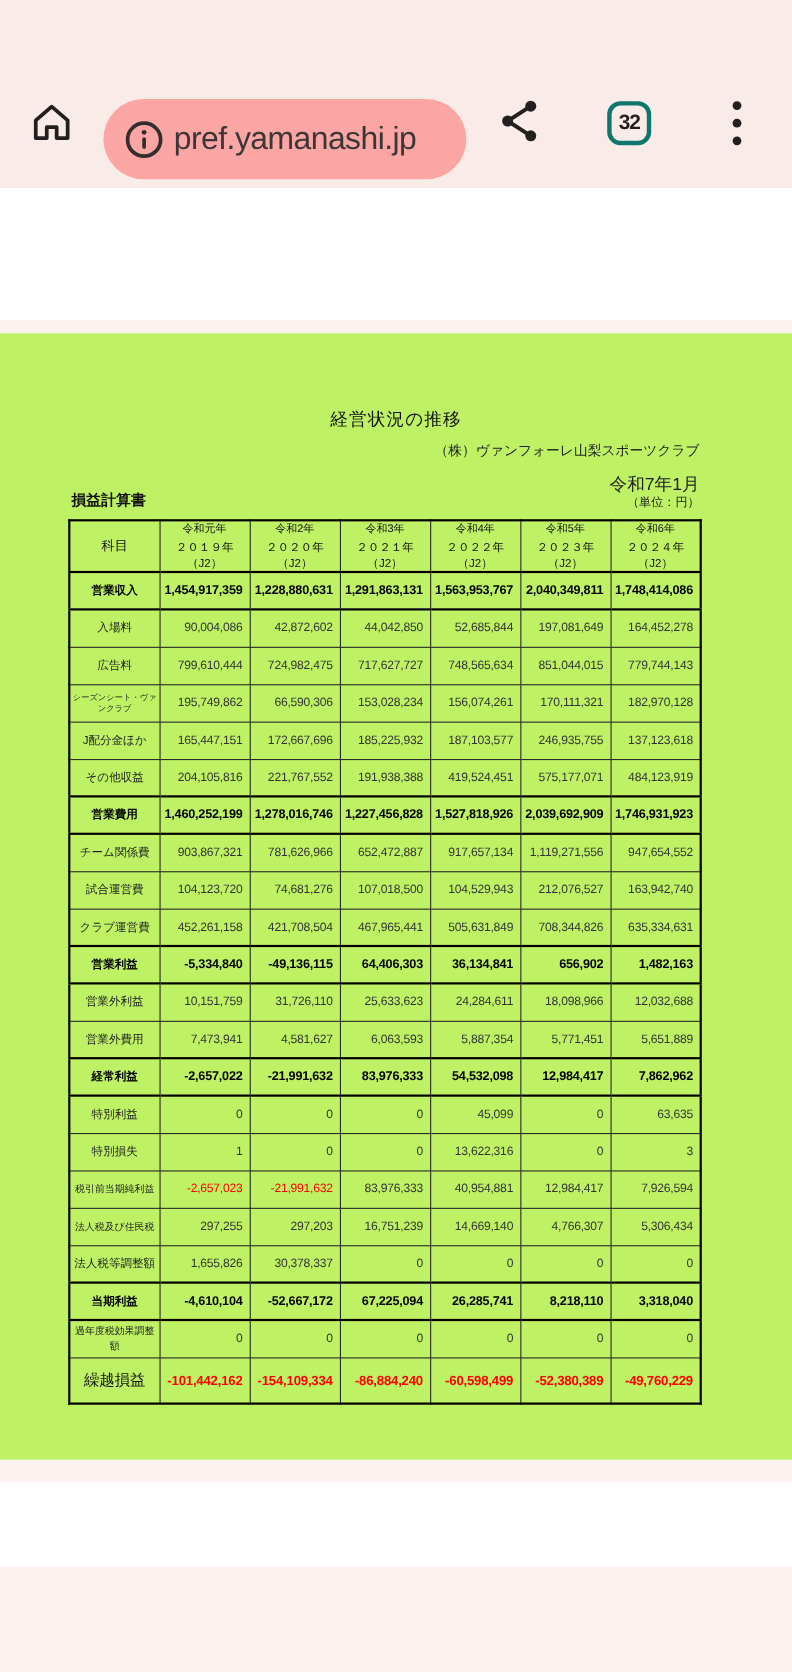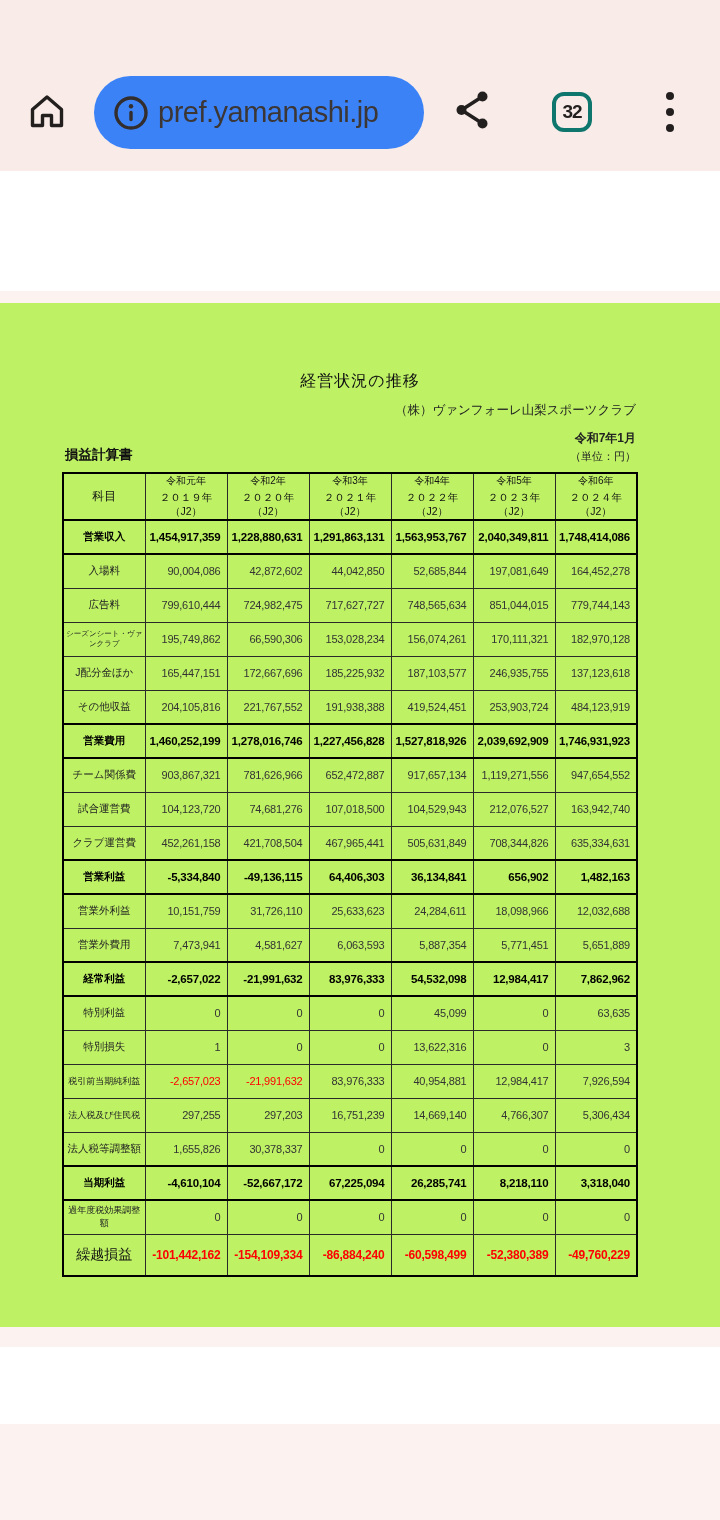--- a/index.html
+++ b/index.html
@@ -4,22 +4,22 @@
 <style>
   * { margin:0; padding:0; box-sizing:border-box; }
   html,body { width:720px; height:1520px; background:#ffffff;
     font-family:"Liberation Sans", sans-serif; position:relative; overflow:hidden; }
 
   
   .toolbar { position:absolute; top:0; left:0; width:720px; height:171px; background:#f9ece8; }
   .toolbar-row { position:absolute; top:74px; left:0; width:720px; height:76px; }
   .home-btn { position:absolute; left:24px; top:16px; width:46px; height:46px;
     display:flex; align-items:center; justify-content:center; }
-  .url-pill { position:absolute; left:94px; top:2px; width:330px; height:73px;
-    background:#3b82f6; border-radius:37px; display:flex; align-items:center;
+  .url-pill { position:absolute; left:94px; top:16px; width:330px; height:73px;
+    background:#fca5a5; border-radius:37px; display:flex; align-items:center;
     padding-left:17px; overflow:hidden; }
   .info-wrap { flex:0 0 auto; width:40px; height:40px; display:flex; align-items:center; justify-content:center; }
   .url-text { font-size:29px; color:#3c3635; letter-spacing:-0.5px; white-space:nowrap;
     margin-left:7px; }
   .share-btn { position:absolute; left:450px; top:14px; width:48px; height:48px;
     display:flex; align-items:center; justify-content:center; }
   .tabs-btn { position:absolute; left:549px; top:15px; width:46px; height:46px;
     display:flex; align-items:center; justify-content:center; }
   .tab-box { width:40px; height:40px; border:4px solid #0f766e; border-radius:12px;
     display:flex; align-items:center; justify-content:center;
@@ -33,21 +33,21 @@
   .band-1 { top:291px; height:12px; }
   .band-2 { top:1327px; height:20px; }
   .band-3 { top:1424px; height:96px; }
 
   
   .doc { position:absolute; top:303px; left:0; width:720px; height:1024px; background:#bef264;
     color:#1a1a1a; }
   .doc-title { position:absolute; top:68px; left:0; width:720px; text-align:center;
     font-size:16px; letter-spacing:1px; color:#111; }
   .doc-company { position:absolute; top:99px; right:84px; font-size:12.5px; color:#222; }
-  .doc-date { position:absolute; top:127px; right:84px; font-size:12px; color:#222;font-weight:bold; }
+  .doc-date { position:absolute; top:127px; right:84px; font-size:16px; color:#222; }
   .stmt-title { position:absolute; top:143px; left:65px; font-size:13.5px; font-weight:bold; color:#111; }
   .unit-label { position:absolute; top:146px; right:84px; font-size:11px; color:#222; }
 
   
   table.pl { position:absolute; top:169px; left:62px; width:574px; border-collapse:collapse;
     table-layout:fixed; }
   table.pl col { width:82px; }
   table.pl th, table.pl td { border:1px solid #2a2a2a; vertical-align:middle; }
   table.pl { border:2px solid #000; }
   thead th { height:38px; font-weight:normal; text-align:center; color:#111;
@@ -216,21 +216,21 @@
           <td class="num">187,103,577</td>
           <td class="num">246,935,755</td>
           <td class="num">137,123,618</td>
         </tr>
         <tr class="normal">
           <td class="lbl">その他収益</td>
           <td class="num">204,105,816</td>
           <td class="num">221,767,552</td>
           <td class="num">191,938,388</td>
           <td class="num">419,524,451</td>
-          <td class="num">253,903,724</td>
+          <td class="num">575,177,071</td>
           <td class="num">484,123,919</td>
         </tr>
         <tr class="section">
           <td class="lbl">営業費用</td>
           <td class="num">1,460,252,199</td>
           <td class="num">1,278,016,746</td>
           <td class="num">1,227,456,828</td>
           <td class="num">1,527,818,926</td>
           <td class="num">2,039,692,909</td>
           <td class="num">1,746,931,923</td>

